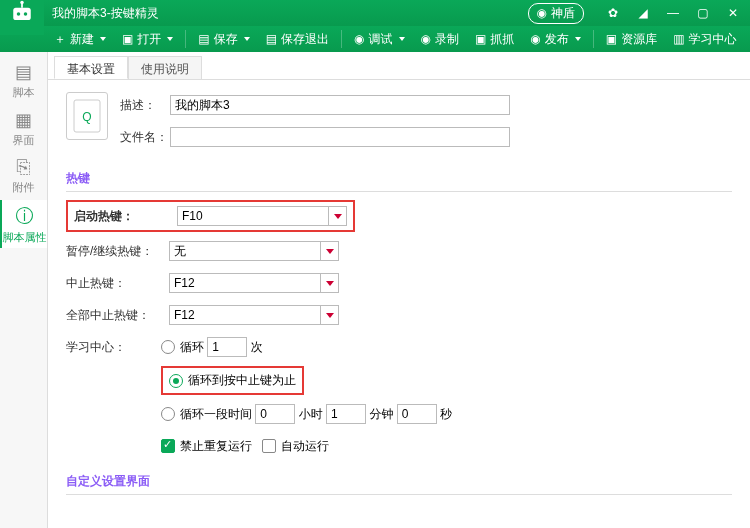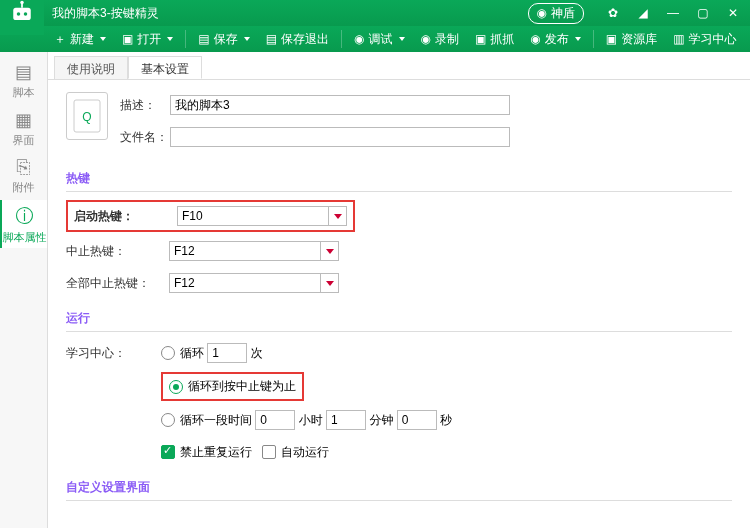--- a/index.html
+++ b/index.html
@@ -139,22 +139,22 @@
         <span class="lbl">附件</span>
       </div>
     <div class="sidetab active">
         <span class="icon">ⓘ</span>
         <span class="lbl">脚本属性</span>
       </div>
   </div>
 
   <div class="content">
     <div class="tabs">
+      <div class="tab active">基本设置</div>
       <div class="tab">使用说明</div>
-      <div class="tab active">基本设置</div>
     </div>
     <div class="pane">
 
       <div class="row" style="align-items:flex-start">
         <div class="script-icon-box">
           <svg viewBox="0 0 28 34">
               <rect x="1" y="1" width="26" height="32" rx="2" fill="#fff" stroke="#ccc"></rect>
               <text x="14" y="22" text-anchor="middle" font-size="16" fill="#0aa858">Q</text>
             </svg>
         </div>
@@ -177,39 +177,47 @@
           <span class="field-label bold" style="width:87px">启动热键：</span>
           <span class="select">
               <span>F10</span>
               <span class="arrow">
                 <span></span>
               </span>
             </span>
         </span>
       </div>
       <div class="row">
+          <span class="field-label">暂停/继续热键：</span>
+          <span class="select">
+            <span>无</span>
+            <span class="arrow">
+              <span></span>
+            </span>
+          </span>
+        </div>
+      <div class="row">
           <span class="field-label">中止热键：</span>
           <span class="select">
             <span>F12</span>
             <span class="arrow">
               <span></span>
             </span>
           </span>
         </div>
       <div class="row">
           <span class="field-label">全部中止热键：</span>
           <span class="select">
             <span>F12</span>
             <span class="arrow">
               <span></span>
             </span>
           </span>
         </div>
 
-      <div class="section">运行</div>
 
       <div class="row"><span class="field-label">学习中心：</span>
         <input type="radio" class="radio" name="loop" style="">
         <span>循环</span>&nbsp;
         <input type="text" class="num" value="1" style="">&nbsp;
         <span>次</span>
       </div>
       <div class="row">
           <span class="field-label"></span>
         <span class="redbox">

